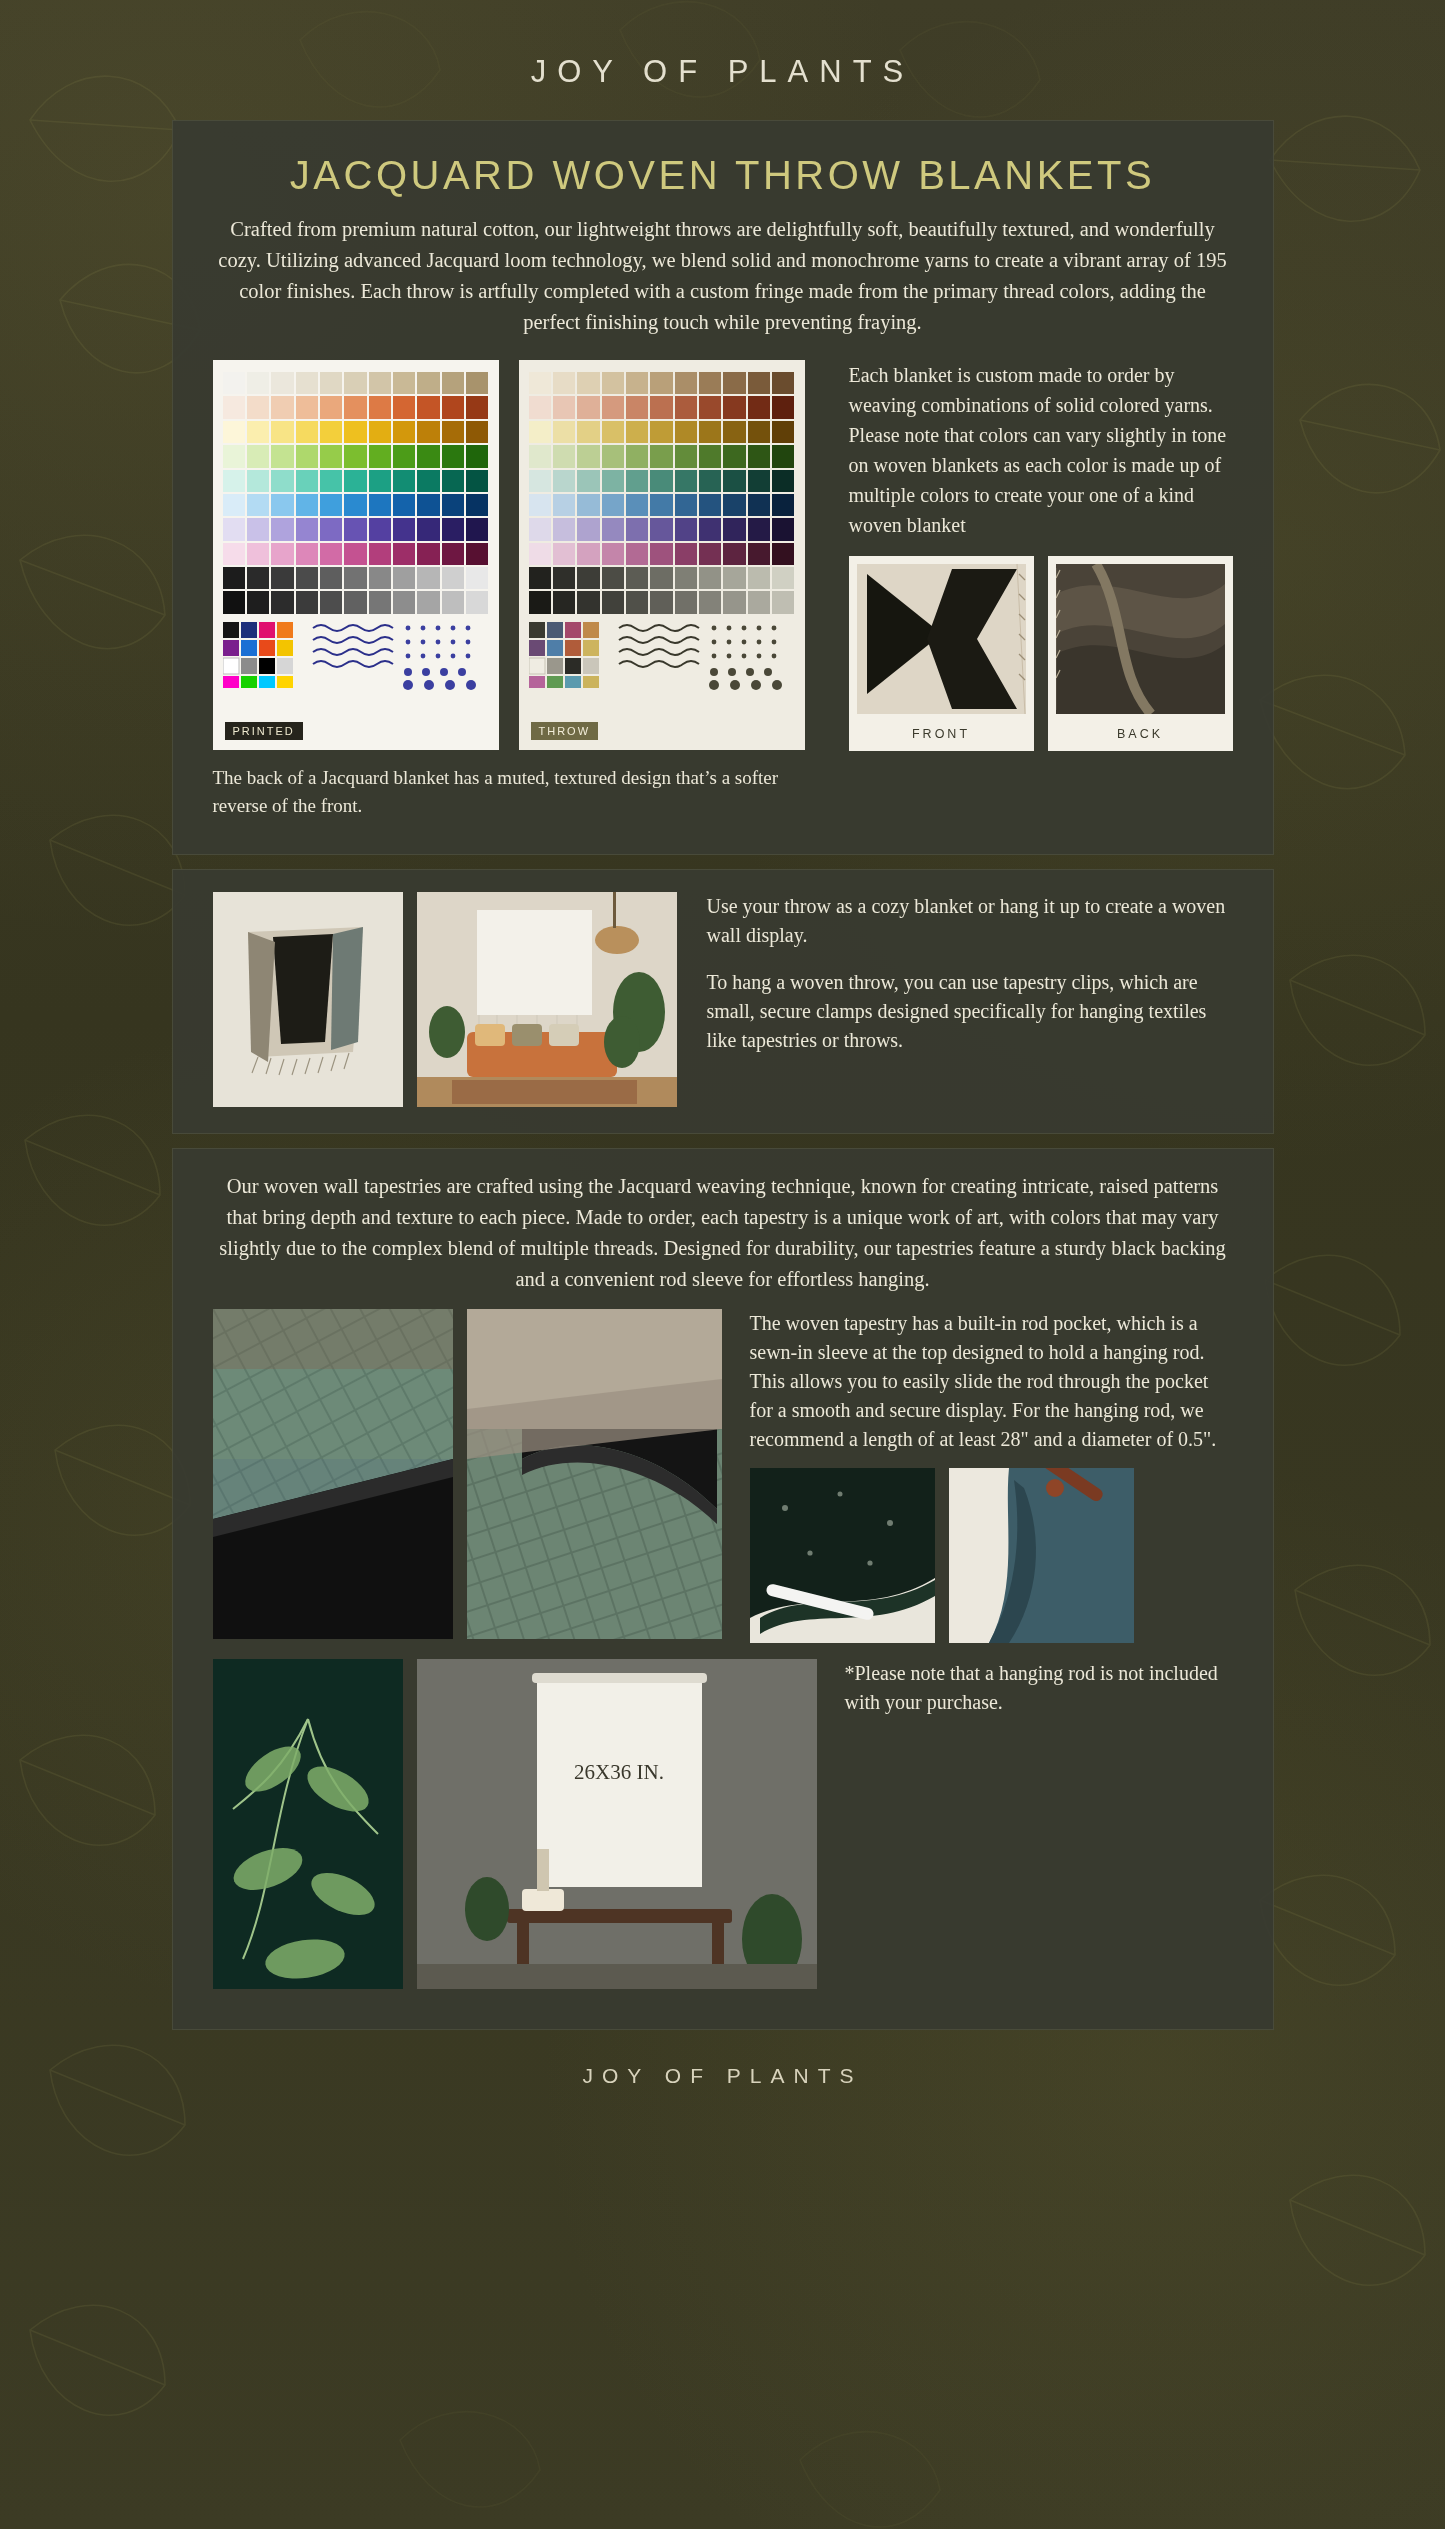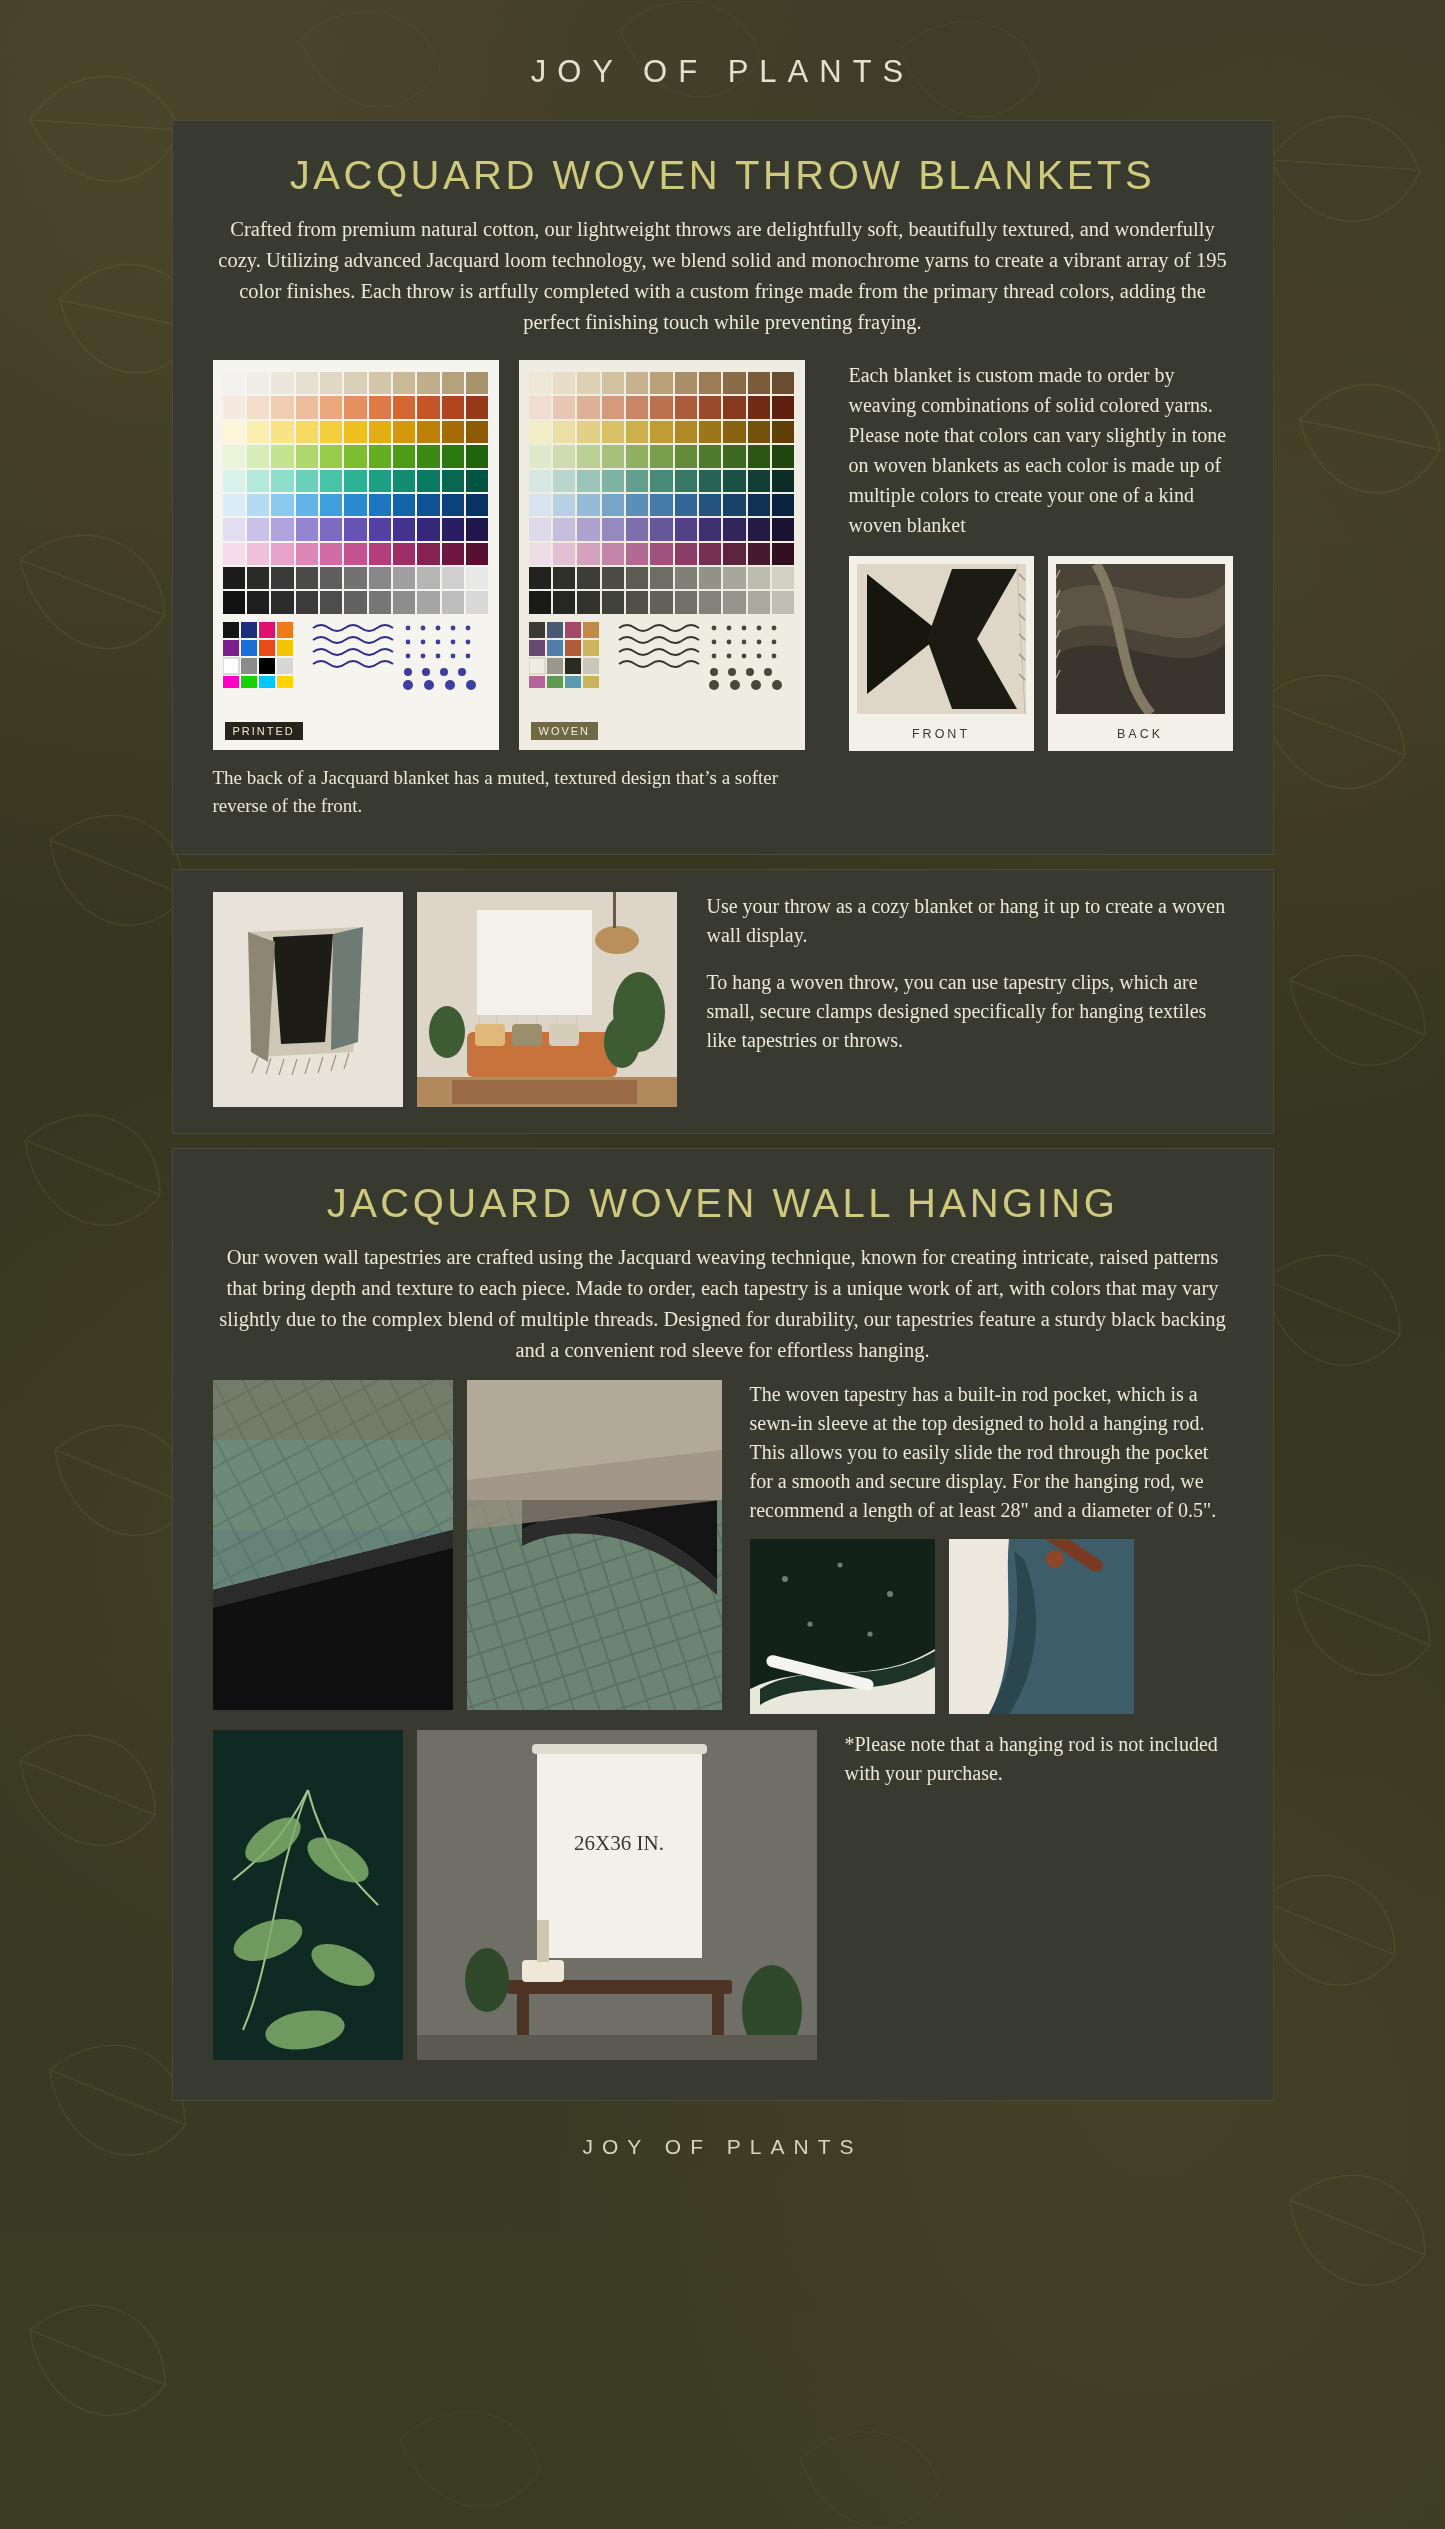--- a/index.html
+++ b/index.html
@@ -537,21 +537,21 @@
                     <circle cx="203" cy="50" r="4"></circle>
                     <circle cx="221" cy="50" r="4"></circle>
                     <circle cx="239" cy="50" r="4"></circle>
                   <circle cx="185" cy="63" r="5"></circle>
                     <circle cx="206" cy="63" r="5"></circle>
                     <circle cx="227" cy="63" r="5"></circle>
                     <circle cx="248" cy="63" r="5"></circle>
                 </g>
               </g>
             </svg>
-            <div class="sw-label olive">WOVEN</div>
+            <div class="sw-label olive">THROW</div>
           </div>
         </div>
 
         <div class="caption-under">The back of a Jacquard blanket has a muted, textured design that’s a softer reverse of the front.</div>
       </div>
 
       <div class="side-col">
         <div class="side-text">Each blanket is custom made to order by weaving combinations of solid colored yarns. Please note that colors can vary slightly in tone on woven blankets as each color is made up of multiple colors to create your one of a kind woven blanket</div>
 
         <div class="fb-pair">
@@ -644,21 +644,20 @@
       </svg>
 
       <div class="mid-text">
         <p style="margin:0 0 18px 0;font-family:Liberation Serif, serif;">Use your throw as a cozy blanket or hang it up to create a woven wall display.</p>
         <p style="margin:0;"> To hang a woven throw, you can use tapestry clips, which are small, secure clamps designed specifically for hanging textiles like tapestries or throws.</p>
       </div>
     </div>
   </div>
 
   <div class="panel two">
-    <div class="section-title w2">JACQUARD WOVEN WALL HANGING</div>
     <div class="intro">Our woven wall tapestries are crafted using the Jacquard weaving technique, known for creating intricate, raised patterns that bring depth and texture to each piece. Made to order, each tapestry is a unique work of art, with colors that may vary slightly due to the complex blend of multiple threads. Designed for durability, our tapestries feature a sturdy  black backing and a convenient rod sleeve for effortless hanging.</div>
 
     <div class="s2-row">
       <div class="s2-left">
         <svg class="s2img1" viewBox="0 0 240 330" preserveAspectRatio="none">
           <defs>
             <pattern id="tiles1" width="26" height="26" patternUnits="userSpaceOnUse" patternTransform="rotate(-28)">
               <rect width="26" height="26" fill="#5e7a6a"></rect>
               <rect width="24" height="24" x="1" y="1" fill="#6d8a78"></rect>
             </pattern>

